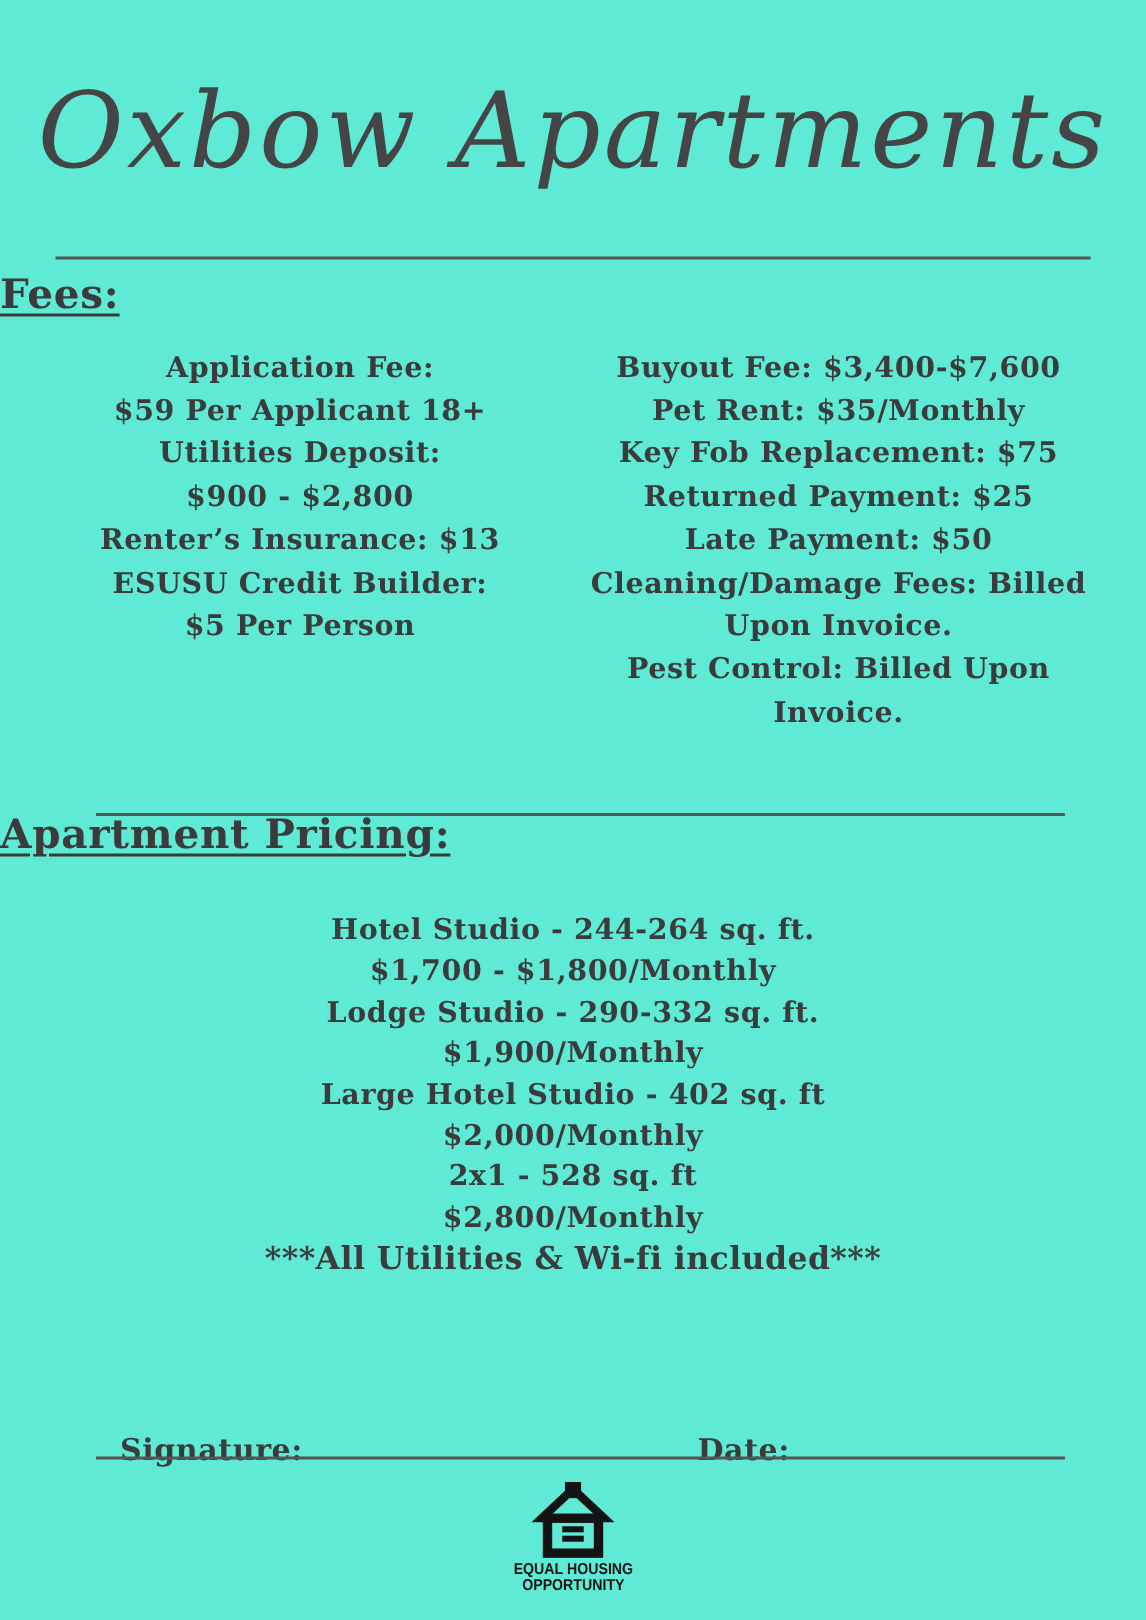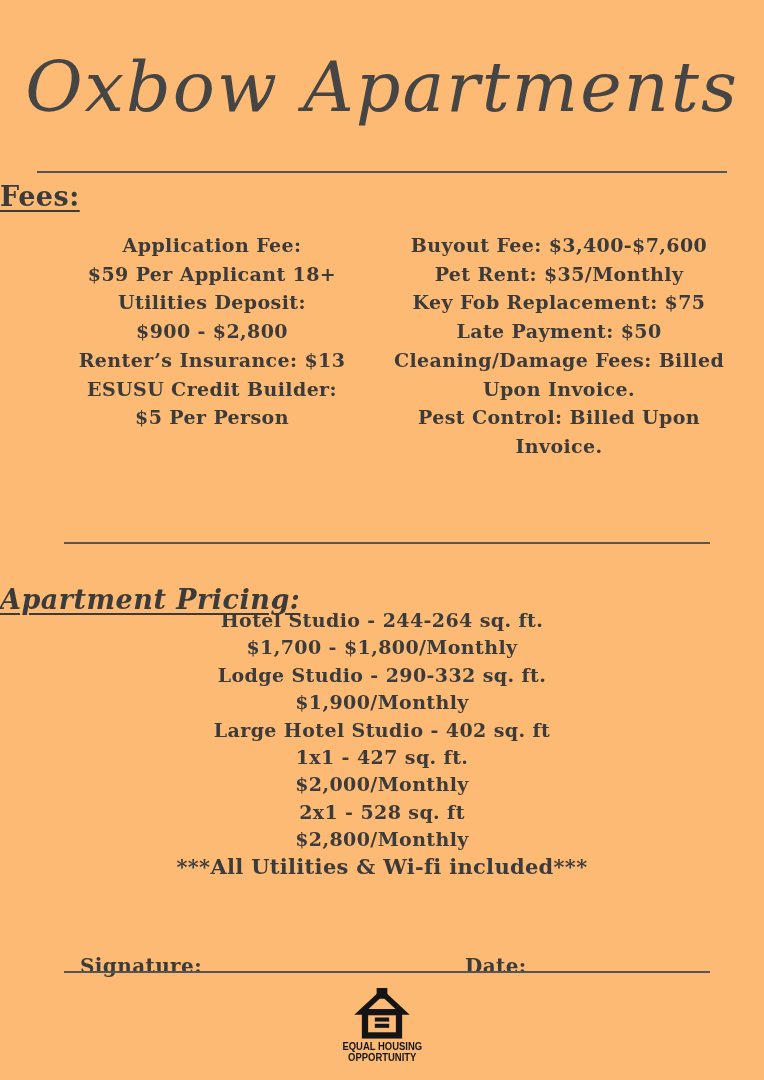--- a/index.html
+++ b/index.html
@@ -2,21 +2,21 @@
 <html><head>
 <meta charset="utf-8">
 <style>
   * { margin: 0; padding: 0; box-sizing: border-box; }
   html, body { background: #ffffff; }
   .page {
     position: relative;
     width: 764px;
     height: 1080px;
     margin: 0 auto;
-    background: #fdba74;
+    background: #5eead4;
     font-family: "DejaVu Serif", serif;
     color: #3b3b3b;
     overflow: hidden;
   }
   .title {
     position: absolute;
     top: 46px;
     left: 0;
     width: 100%;
     text-align: center;
@@ -44,31 +44,31 @@
     font-size: 27px;
     letter-spacing: 0.5px;
     color: #3b3b3b;
   }
   .section-heading span {
     text-decoration: underline;
     text-underline-offset: 4px;
     text-decoration-thickness: 2px;
   }
   #fees-heading    { top: 181px; }
-  #pricing-heading { top: 584px; font-style: italic; }
+  #pricing-heading { top: 541px; }
   .fee-col {
     position: absolute;
     top: 231px;
     text-align: center;
     font-weight: bold;
     font-size: 19px;
     line-height: 28.7px;
     letter-spacing: 0.4px;
   }
-  .fee-col.left  { left: 30px;  width: 364px; }
+  .fee-col.left  { left: 18px;  width: 364px; }
   .fee-col.right { left: 392px; width: 334px; }
   .pricing-list {
     position: absolute;
     top: 607px;
     left: 0;
     width: 100%;
     text-align: center;
     font-weight: bold;
     font-size: 19px;
     line-height: 27.4px;
@@ -134,38 +134,38 @@
     <div>$900 - $2,800</div>
     <div>Renter’s Insurance: $13</div>
     <div>ESUSU Credit Builder:</div>
     <div>$5 Per Person</div>
   </div>
 
   <div class="fee-col right">
     <div>Buyout Fee: $3,400-$7,600</div>
     <div>Pet Rent: $35/Monthly</div>
     <div>Key Fob Replacement: $75</div>
+    <div>Returned Payment: $25</div>
     <div>Late Payment: $50</div>
     <div>Cleaning/Damage Fees: Billed Upon Invoice.</div>
     <div>Pest Control: Billed Upon Invoice.</div>
   </div>
 
   <div class="rule rule-2"></div>
 
   <div class="section-heading" id="pricing-heading">
     <span>Apartment Pricing:</span>
   </div>
 
   <div class="pricing-list">
     <div>Hotel Studio - 244-264 sq. ft.</div>
     <div>$1,700 - $1,800/Monthly</div>
     <div>Lodge Studio - 290-332 sq. ft.</div>
     <div>$1,900/Monthly</div>
     <div>Large Hotel Studio - 402 sq. ft</div>
-    <div>1x1 - 427 sq. ft.</div>
     <div>$2,000/Monthly</div>
     <div>2x1 - 528 sq. ft</div>
     <div>$2,800/Monthly</div>
     <div class="pricing-note">***All Utilities &amp; Wi-fi included***</div>
   </div>
 
   <div class="sig-row">
     <span class="sig-label">Signature:</span>
     <span class="date-label">Date:</span>
   </div>

